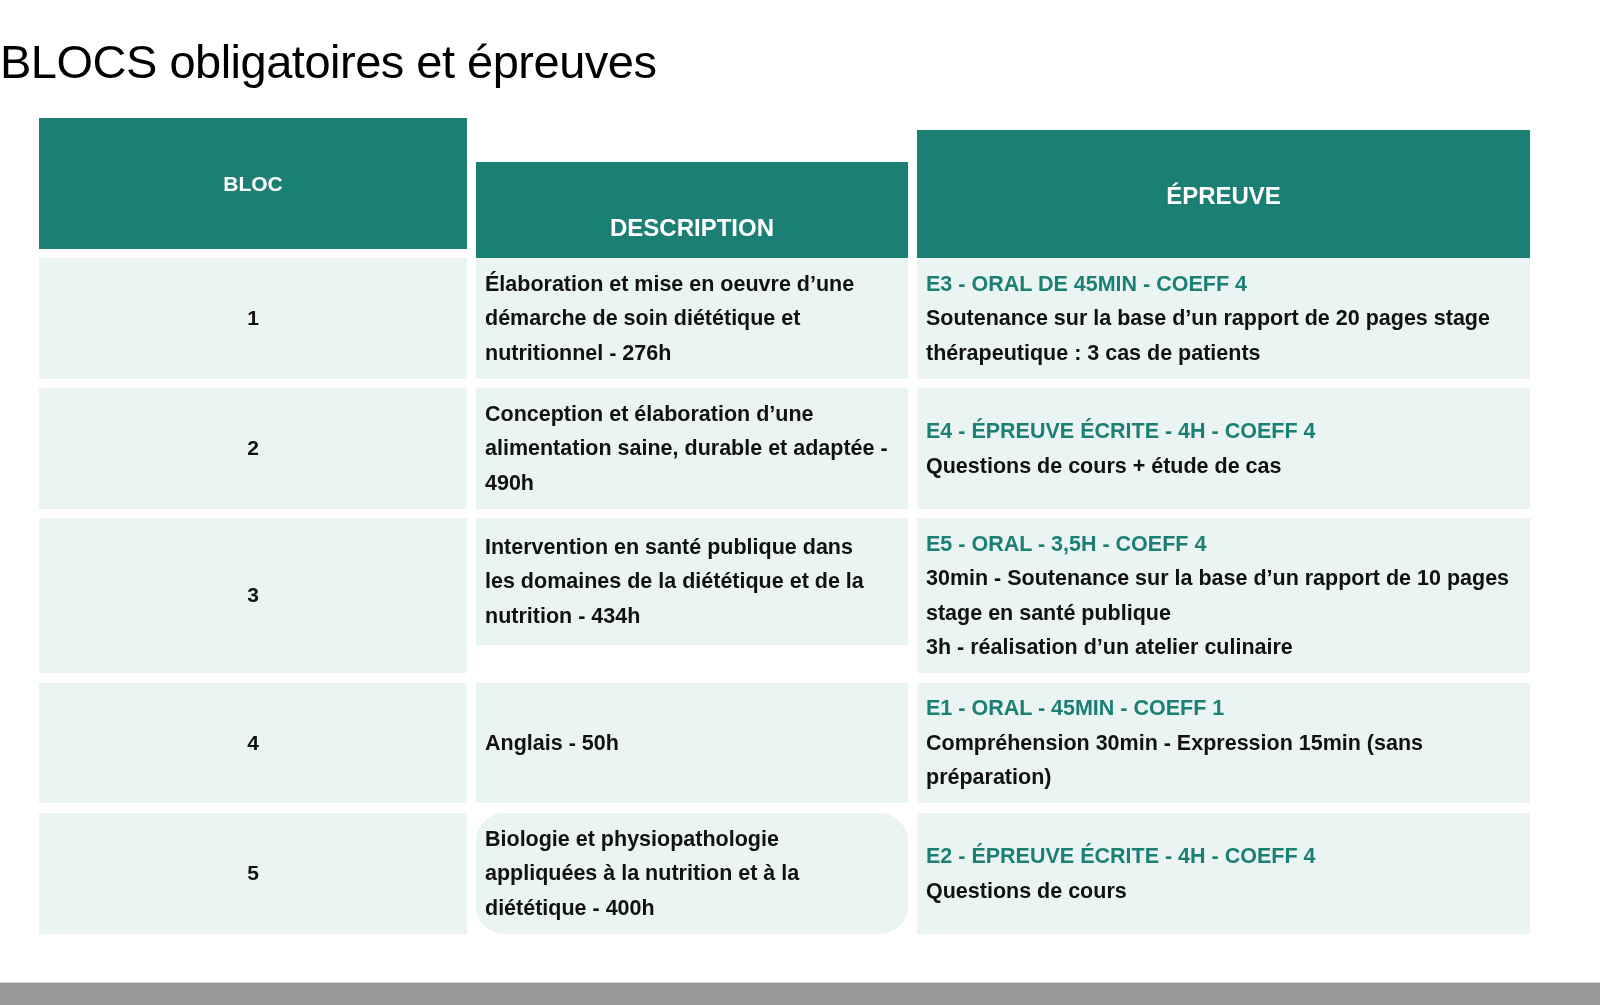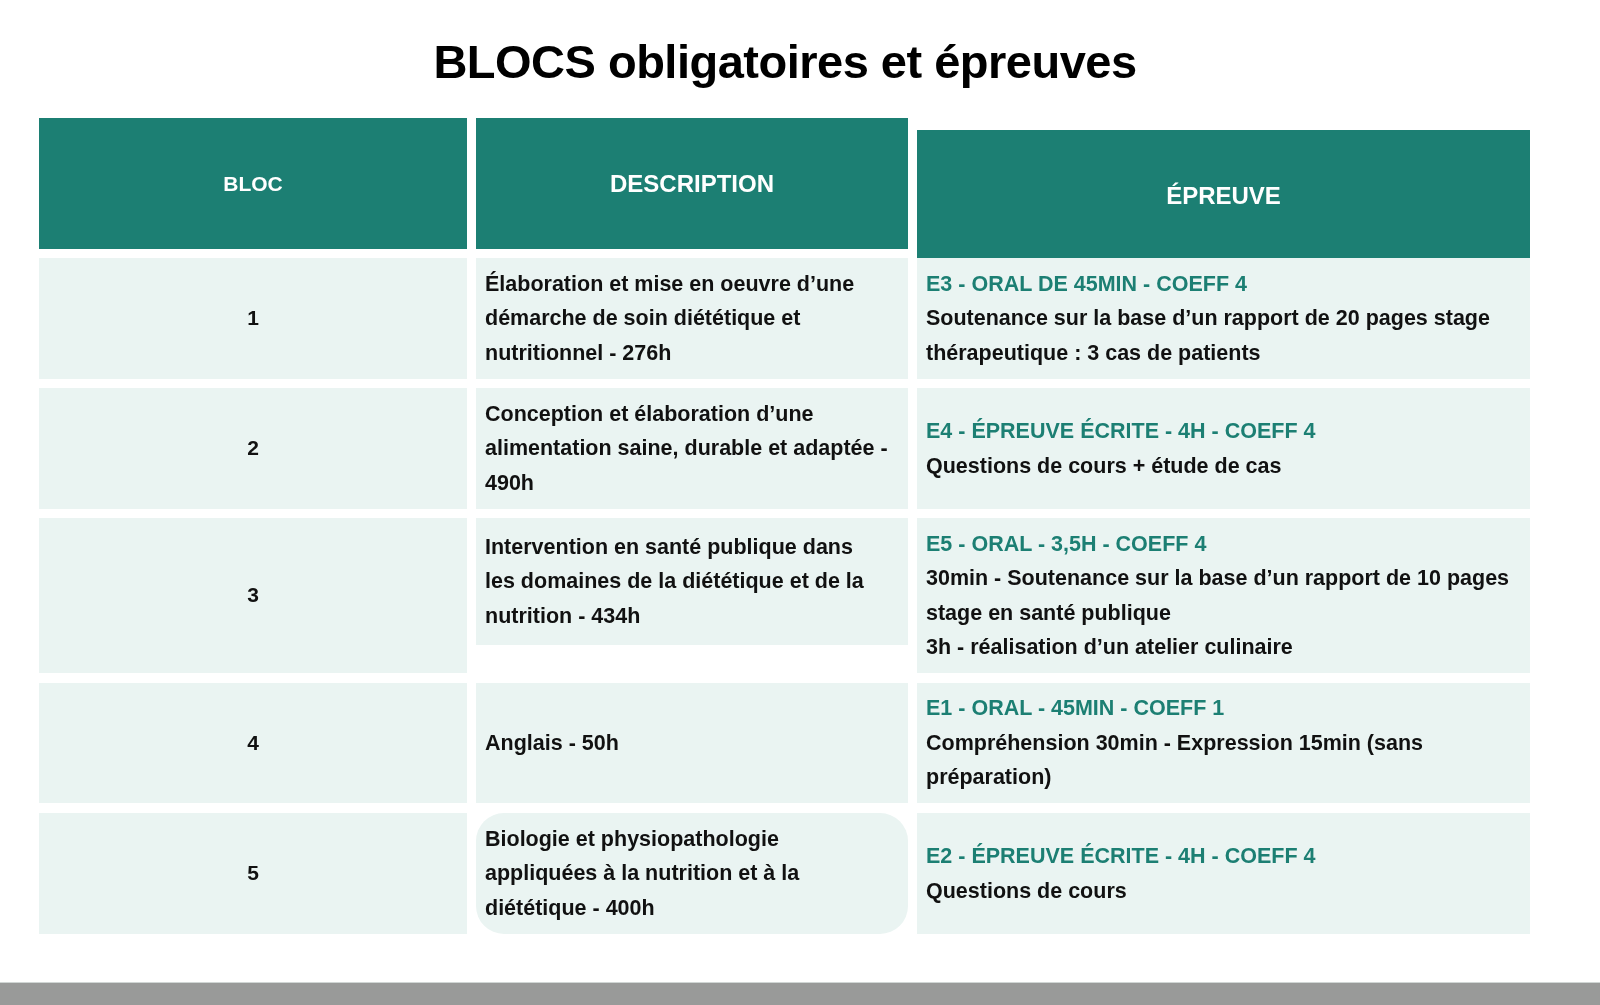--- a/index.html
+++ b/index.html
@@ -1,22 +1,22 @@
 <!DOCTYPE html>
 <html><head>
 <meta charset="utf-8">
 <style>
   html, body { margin: 0; padding: 0; }
   body {
     width: 1600px; height: 1005px; background: #ffffff; position: relative; overflow: hidden;
     font-family: "Liberation Sans", sans-serif;
   }
   .title {
-    position: absolute; left: 0; top: 34px; width: 1570px; text-align: center;
-    font-size: 47px; font-weight: bold; color: #000; letter-spacing: -0.5px;
+    position: absolute; left: 0; top: 34px; width: 1570px; 
+    font-size: 47px; font-weight: normal; color: #000; letter-spacing: -0.5px;
   }
   .cell { position: absolute; box-sizing: border-box; }
   .hdr {
     background: #1c7f73; color: #fff; font-weight: bold; font-size: 24px;
     display: flex; align-items: center; justify-content: center; top: 118px; height: 131px;
   }
   .body { background: #eaf4f2; color: #111; font-weight: bold; font-size: 21.5px; line-height: 34.5px; display: flex; align-items: center; }
   .c1 { left: 39px; width: 428px; justify-content: center; font-size: 21px; }
   .c2 { left: 476px; width: 432px; padding-left: 9px; padding-right: 20px; }
   .c3 { left: 917px; width: 613px; padding-left: 9px; padding-right: 8px; }
@@ -24,21 +24,21 @@
   .ep-line { display: block; }
   .bottom-bar { position: absolute; left: 0; top: 982px; width: 1600px; height: 23px; background: #999a99; border-top: 1px solid #d0d6d4; }
 </style>
 </head>
 <body>
 
 <div class="title">BLOCS obligatoires et épreuves</div>
 
 <div>
   <div class="cell hdr c1">BLOC</div>
-  <div class="cell hdr c2" style="justify-content:center;padding:0;">DESCRIPTION</div>
+  <div class="cell hdr c2" style="justify-content:center;padding:0;margin-top:44px;">DESCRIPTION</div>
   <div class="cell hdr c3" style="justify-content:center;padding:16px;margin-top:12px;">ÉPREUVE</div>
 
   <div>
     <div class="cell body c1" style="top:258px;height:121px;">1</div>
     <div class="cell body c2" style="top:258px;height:121px;">Élaboration et mise en oeuvre d’une démarche de soin diététique et nutritionnel - 276h</div>
     <div class="cell body c3" style="top:258px;height:121px;">
       <div>
         <span class="ep-line ep-title">E3 - ORAL DE 45MIN - COEFF 4</span>
         <span class="ep-line">Soutenance sur la base d’un rapport de 20 pages stage thérapeutique : 3 cas de patients</span>
       </div>

